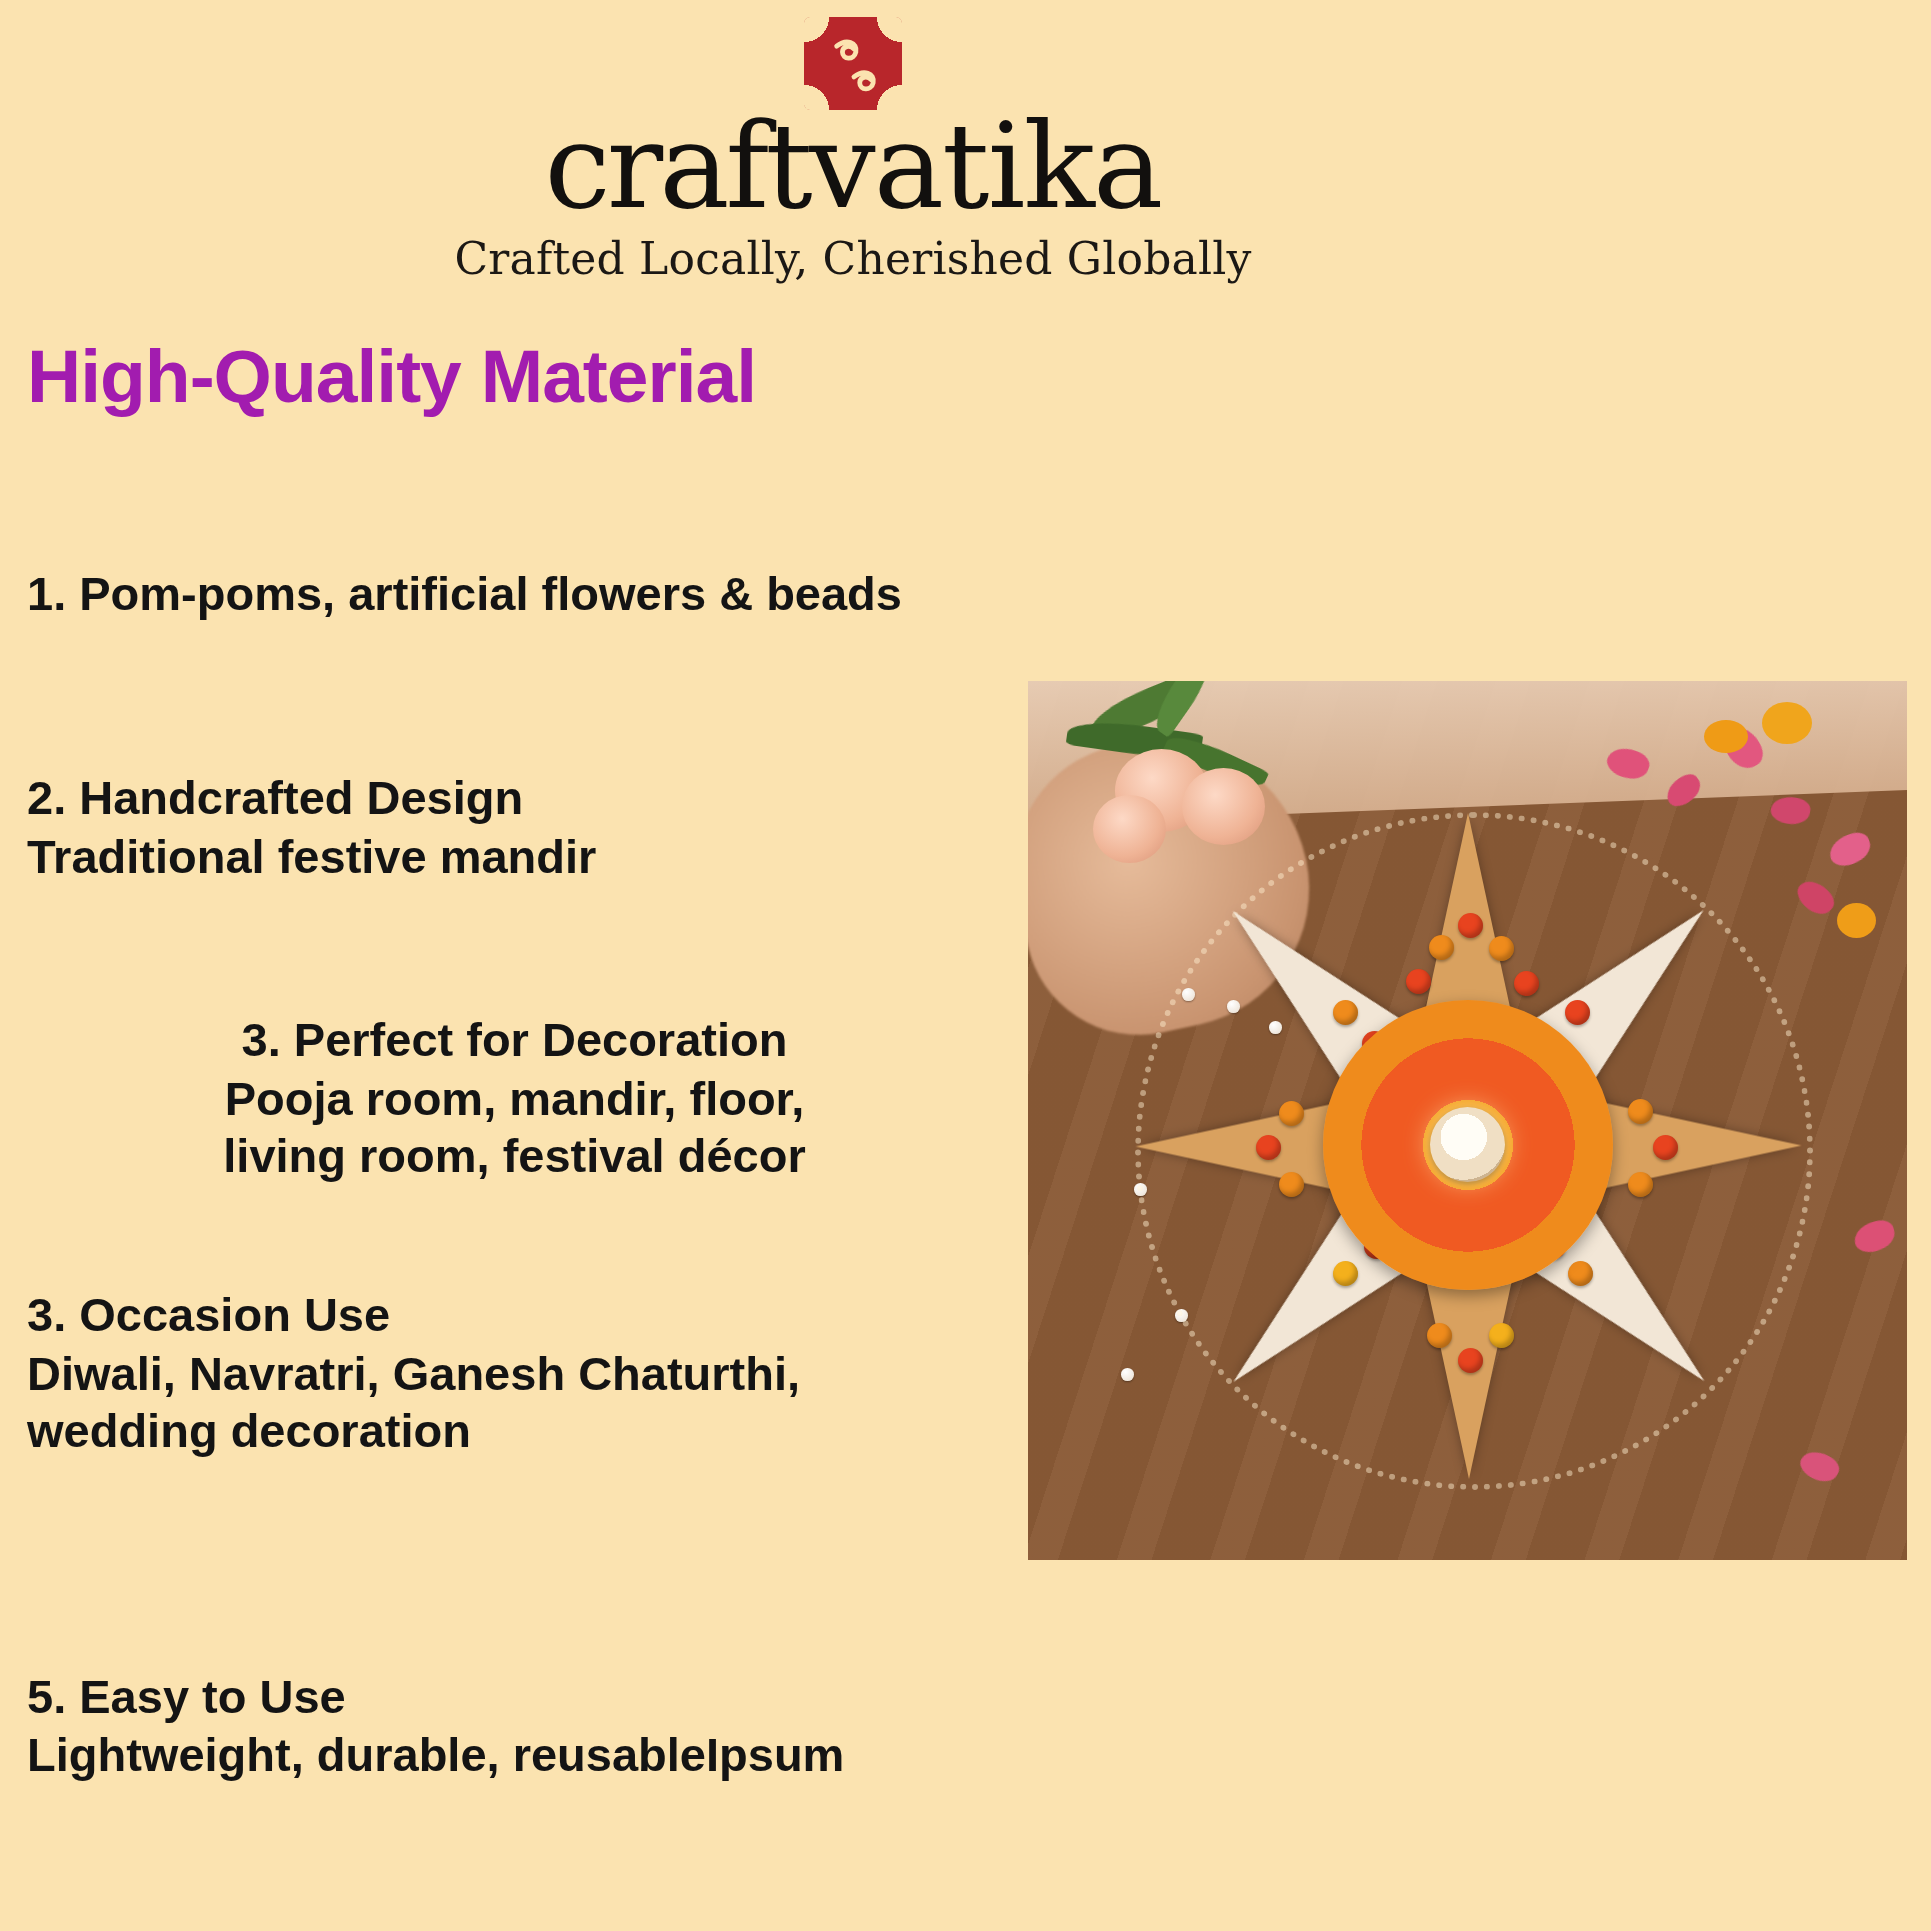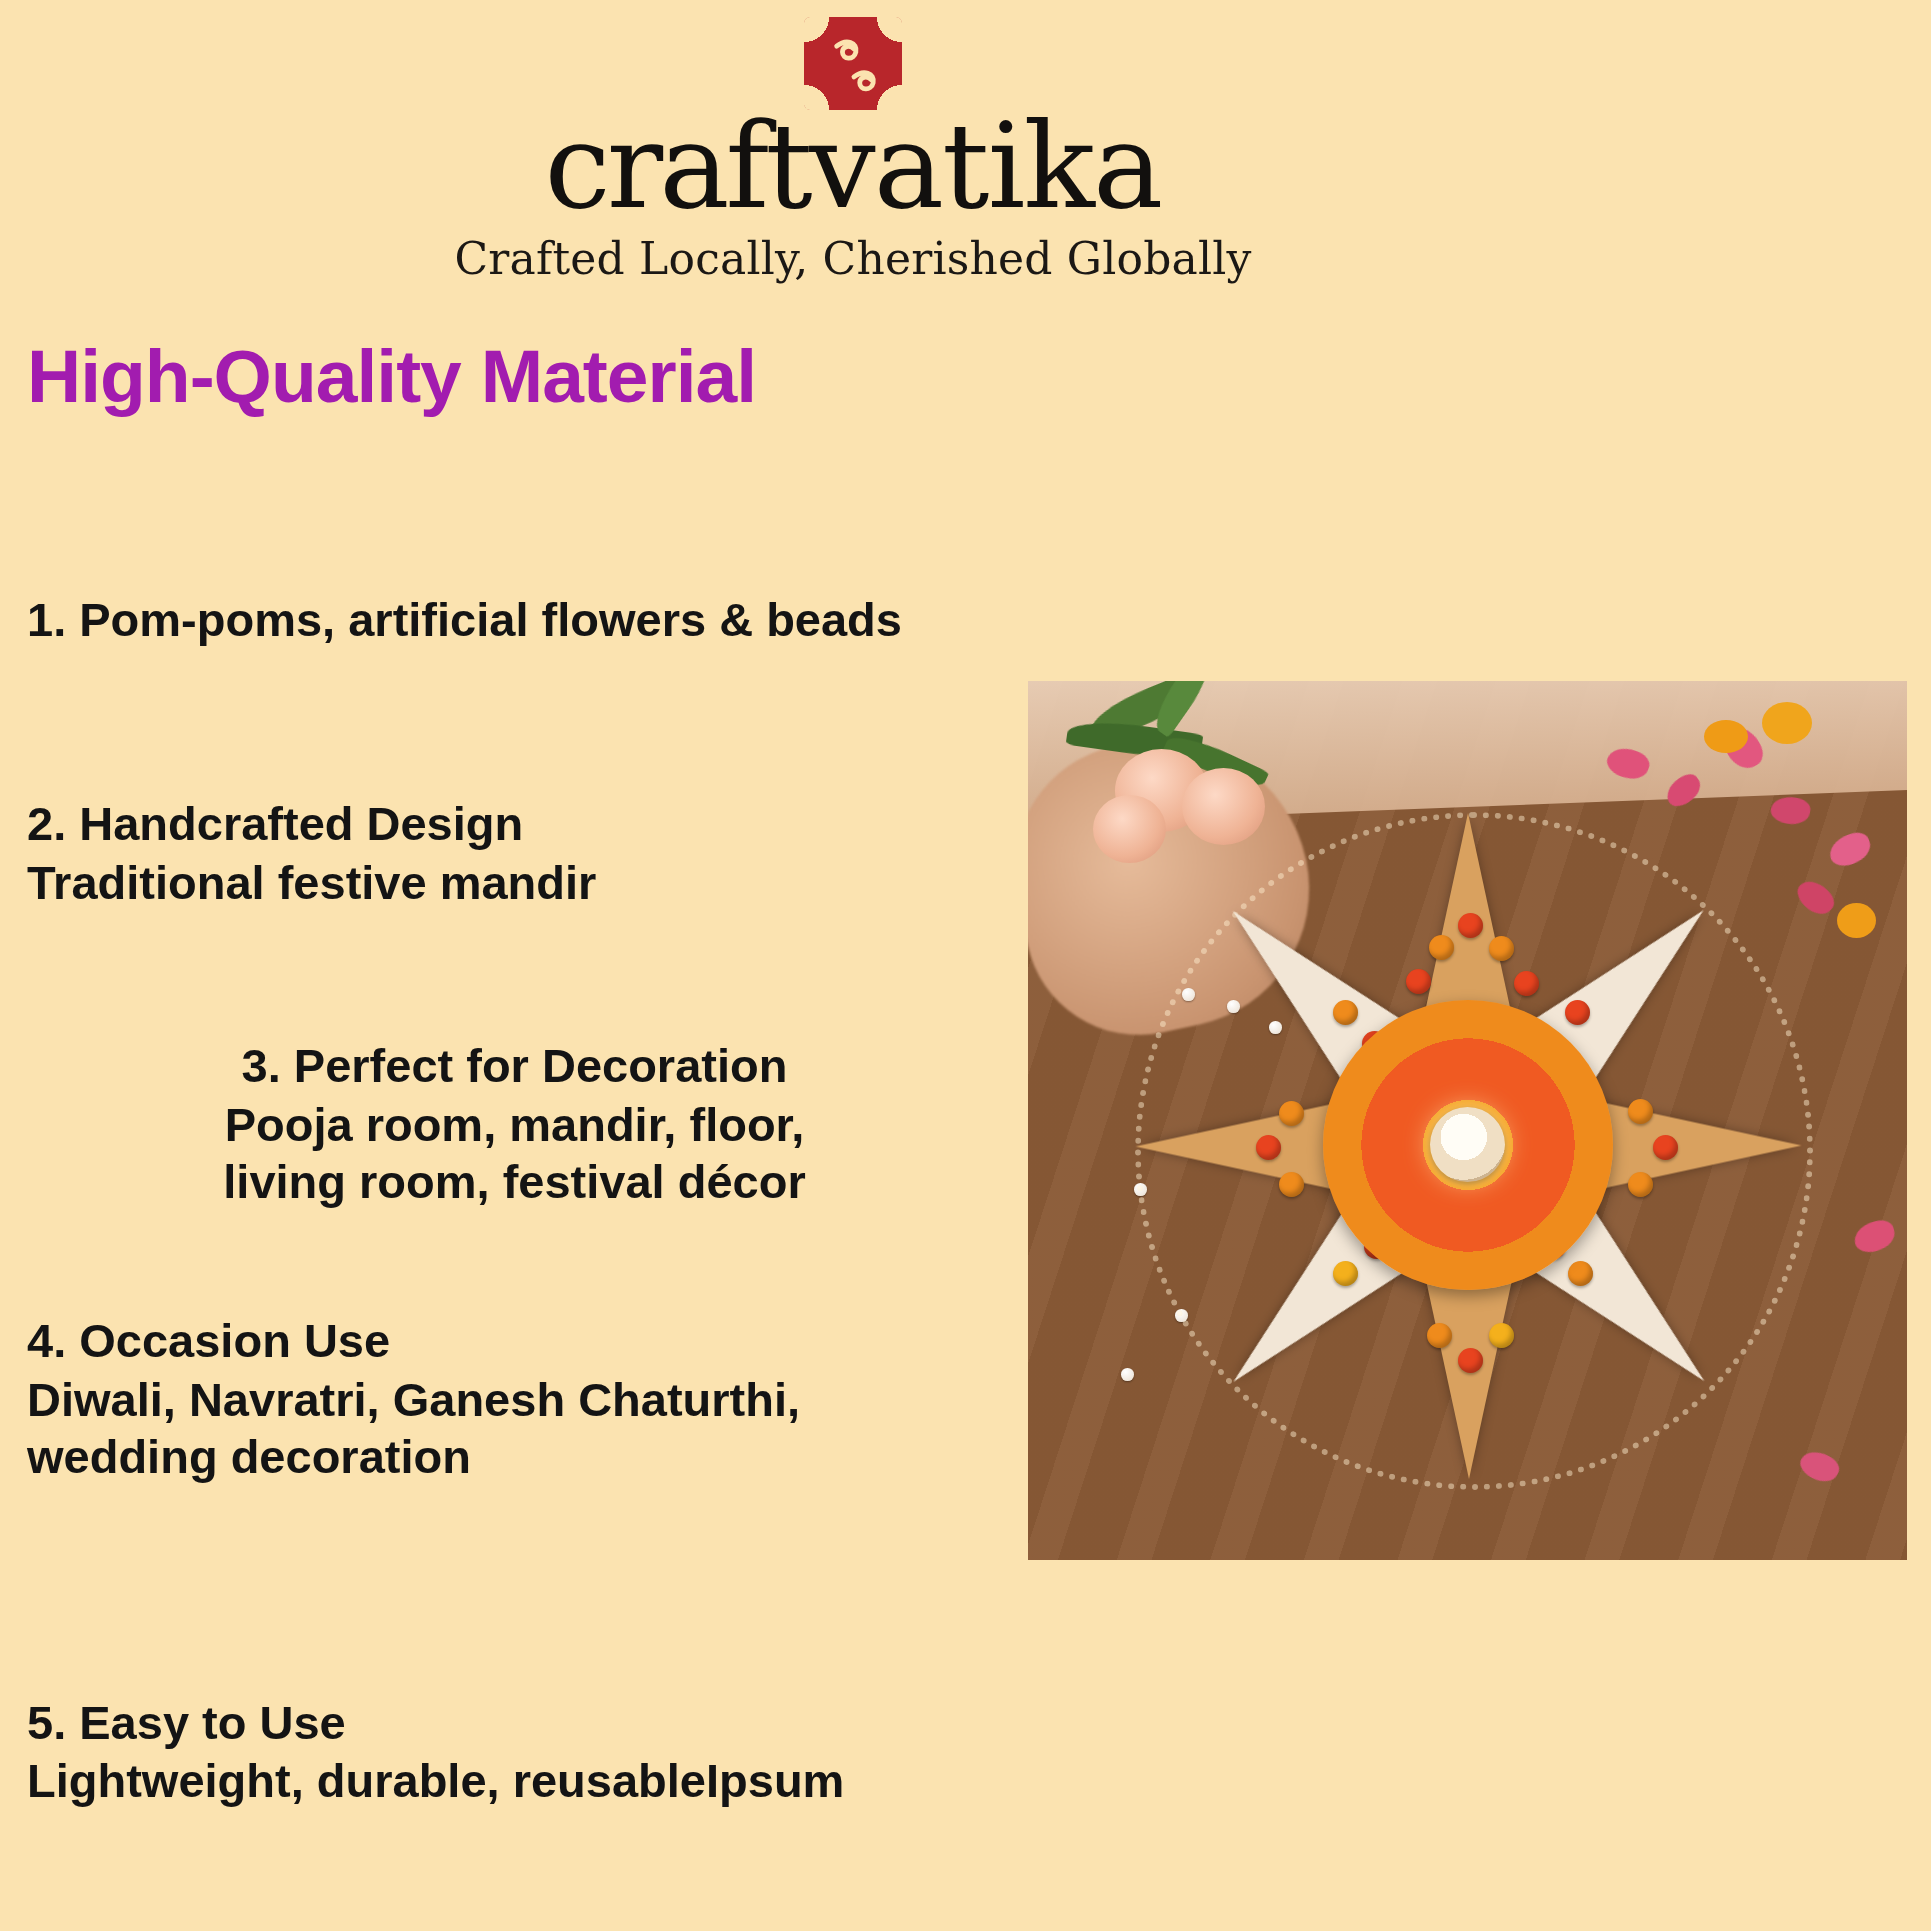--- a/index.html
+++ b/index.html
@@ -70,21 +70,21 @@
     left: 27px;
     font-size: 75px;
     font-weight: bold;
     color: #a21caf;
     letter-spacing: -1px;
   }
 
   
   .features {
     position: absolute;
-    top: 591px;
+    top: 565px;
     left: 27px;
     width: 975px;
   }
   .feature {
     margin-bottom: 93px;
   }
   .feature-title {
     font-size: 47px;
     font-weight: bold;
     color: #141414;
@@ -272,21 +272,21 @@
     <div class="feature-desc">Traditional festive mandir</div>
   </div>
 
   <div class="feature f3">
     <div class="feature-title">3. Perfect for Decoration</div>
     <div class="feature-desc">Pooja room, mandir, floor,
 living room, festival décor</div>
   </div>
 
   <div class="feature f4">
-    <div class="feature-title">4. Occasion Use</div>
+    <div class="feature-title">3. Occasion Use</div>
     <div class="feature-desc">Diwali, Navratri, Ganesh Chaturthi,
 wedding decoration</div>
   </div>
 
   <div class="feature f5">
     <div class="feature-title">5. Easy to Use</div>
     <div class="feature-desc">Lightweight, durable, reusableIpsum</div>
   </div>
 
 </div>

